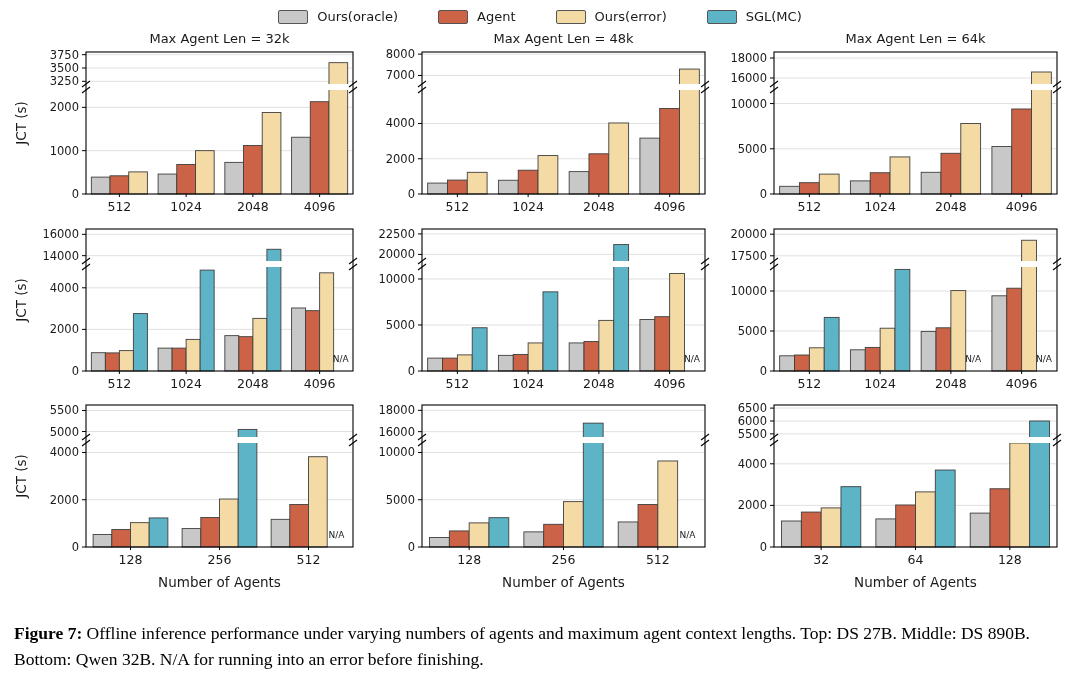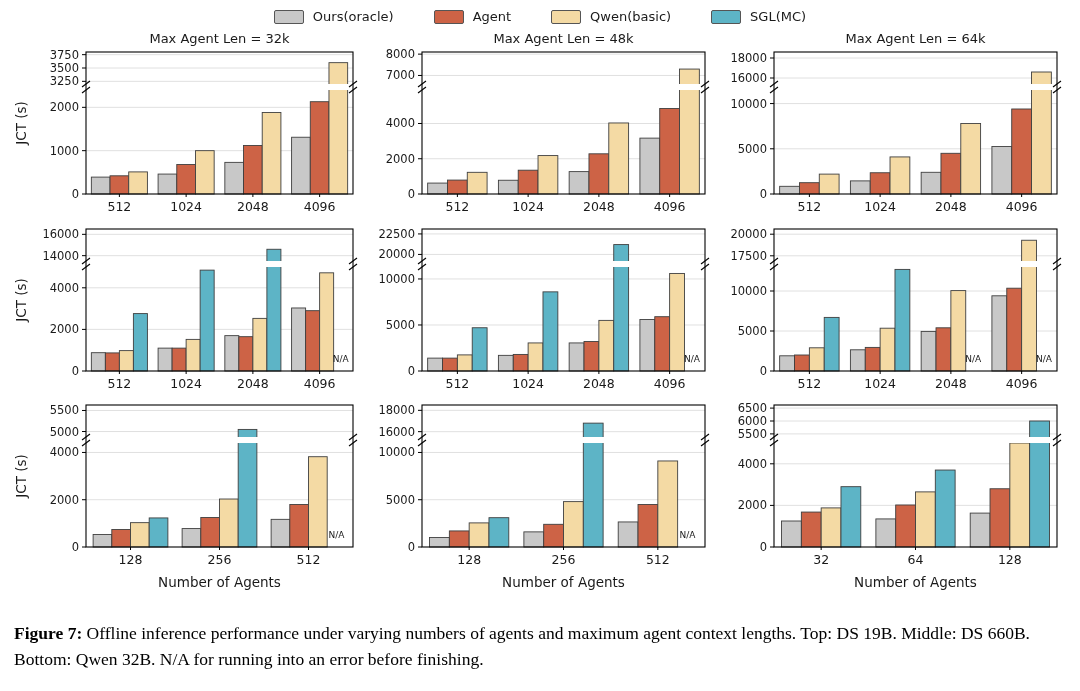--- a/index.html
+++ b/index.html
@@ -21,21 +21,21 @@
     <div class="legend-item">
       <span class="legend-swatch" style="background: rgb(200, 200, 200);"></span>
       <span>Ours(oracle)</span>
     </div>
     <div class="legend-item">
       <span class="legend-swatch" style="background: rgb(205, 99, 70);"></span>
       <span>Agent</span>
     </div>
     <div class="legend-item">
       <span class="legend-swatch" style="background: rgb(244, 218, 164);"></span>
-      <span>Qwen(basic)</span>
+      <span>Ours(error)</span>
     </div>
     <div class="legend-item">
       <span class="legend-swatch" style="background: rgb(93, 180, 198);"></span>
       <span>SGL(MC)</span>
     </div>
   </div>
 
 <div class="chart-grid">
   <div class="chart-cell"><svg width="352" height="192" viewBox="0 0 352 192">
         <line x1="76" y1="124.66666666666666" x2="343" y2="124.66666666666666" stroke="#dcdcdc" stroke-width="0.9"></line>
@@ -432,14 +432,14 @@
         <text x="107.16666666666666" y="166" text-anchor="middle" font-size="12.5">32</text>
         <line x1="201.49999999999997" y1="149" x2="201.49999999999997" y2="152" stroke="#000" stroke-width="1"></line>
         <text x="201.49999999999997" y="166" text-anchor="middle" font-size="12.5">64</text>
         <line x1="295.8333333333333" y1="149" x2="295.8333333333333" y2="152" stroke="#000" stroke-width="1"></line>
         <text x="295.8333333333333" y="166" text-anchor="middle" font-size="12.5">128</text>
         <text x="201.5" y="189" text-anchor="middle" font-size="13.5">Number of Agents</text>
       </svg></div>
 </div>
 
 <div class="caption">
-  <span class="fig-label">Figure 7:</span><span> Offline inference performance under varying numbers of agents and maximum agent context lengths. Top: DS 19B. Middle: DS 660B. Bottom: Qwen 32B. N/A for running into an error before finishing.</span>
+  <span class="fig-label">Figure 7:</span><span> Offline inference performance under varying numbers of agents and maximum agent context lengths. Top: DS 27B. Middle: DS 890B. Bottom: Qwen 32B. N/A for running into an error before finishing.</span>
 </div>
 
 </body></html>

